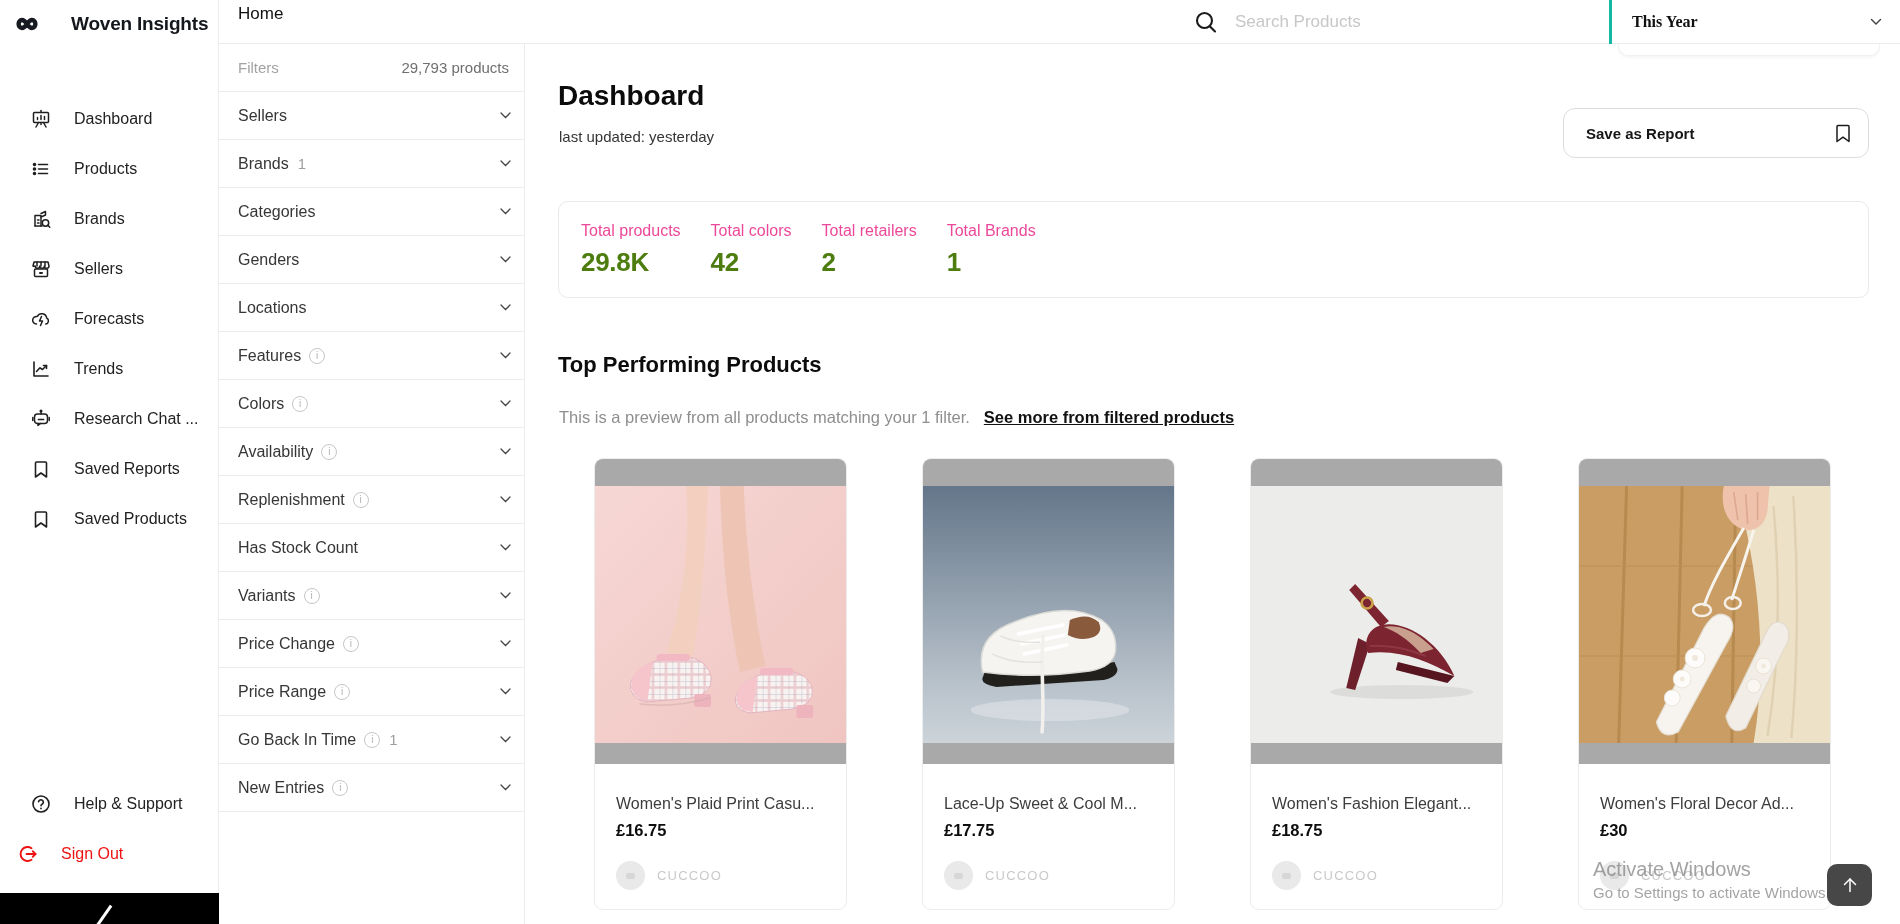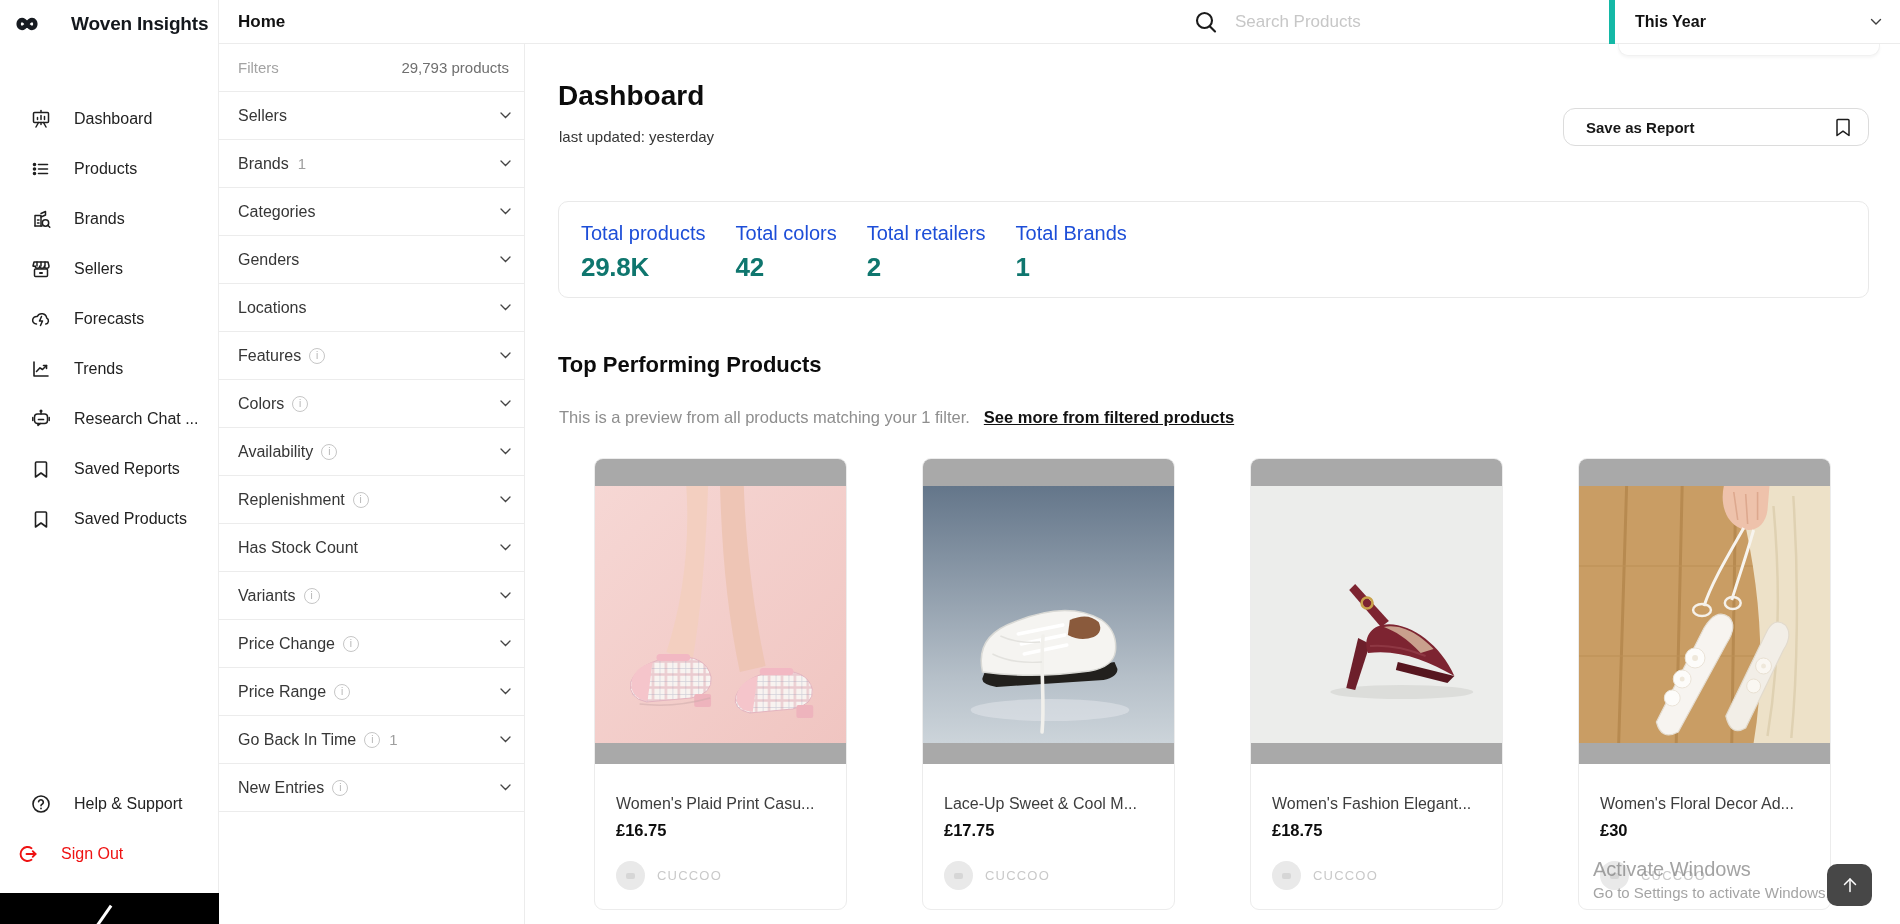--- a/index.html
+++ b/index.html
@@ -18,49 +18,49 @@
   .nav { position:absolute; top:94px; left:0; right:0; }
   .nav-item { height:50px; display:flex; align-items:center; padding-left:29px; gap:21px; font-size:16px; color:#222; cursor:pointer; }
   .nav-item .ic { width:24px; display:flex; justify-content:center; }
   .sidebar-footer { position:absolute; top:779px; left:0; right:4px; }
   .signout { color:#ee1212;padding-left:16px; }
   .chat-widget { position:absolute; left:0; top:893px; width:219px; height:31px; background:#000; overflow:hidden; }
   .chat-widget .slash { position:absolute; left:101px; top:10px; width:3px; height:30px; background:#fff; transform:rotate(35deg); }
 
   
   .topbar { position:absolute; left:219px; top:0; width:1681px; height:44px; background:#fff; border-bottom:1px solid #ececec; z-index:4; }
-  .home { position:absolute; left:19px; top:12px; font-size:17px; font-weight:700; color:#111; }
+  .home { position:absolute; left:19px; top:4px; font-size:17px; font-weight:400; color:#111; }
   .search-icon { position:absolute; left:974px; top:9px; }
   .search-input { position:absolute; left:1016px; top:7px; width:360px; height:30px; border:none; outline:none; font-size:17px; font-family:"Liberation Sans",sans-serif; color:#333; }
   .search-input::placeholder { color:#c7c7c7; }
-  .period { position:absolute; left:1390px; top:0; width:291px; height:44px; border-left:6px solid #14b8a6; display:flex; align-items:center; padding:0 18px 0 20px; font-size:16px; font-weight:700; color:#111; cursor:pointer; }
+  .period { position:absolute; left:1390px; top:0; width:291px; height:44px; border-left:3px solid #14b8a6; display:flex; align-items:center; padding:0 18px 0 20px; font-size:16px; font-weight:700; color:#111; cursor:pointer;font-family:Liberation Serif, serif; }
   .period .chev { margin-left:auto; }
   .period-shadow { position:absolute; left:1399px; top:44px; width:262px; height:12px; background:#fff; border:1px solid #f1f1f1; border-top:none; border-radius:0 0 10px 10px; box-shadow:0 2px 3px rgba(0,0,0,0.04); }
 
   
   .filters { position:absolute; left:219px; top:44px; width:306px; height:880px; background:#fff; border-right:1px solid #ececec; z-index:3; }
   .filters-header { height:48px; border-bottom:1px solid #ececec; display:flex; align-items:center; justify-content:space-between; padding:0 15px 0 19px; }
   .filters-title { font-size:15px; color:#a3a3a3; }
   .filters-count { font-size:15px; color:#6f6f6f; }
   .filter-row { height:48px; border-bottom:1px solid #ececec; display:flex; align-items:center; padding:0 13px 0 19px; font-size:16px; color:#363636; cursor:pointer; }
   .filter-row .info { width:16px; height:16px; border:1px solid #c6c6c6; border-radius:50%; color:#b3b3b3; font-size:10px; display:flex; align-items:center; justify-content:center; margin-left:8px; flex:none; }
   .filter-row .badge { margin-left:9px; color:#9e9e9e; font-size:15px; }
   .filter-row .chev { margin-left:auto; }
 
   
   .main { position:absolute; left:526px; top:44px; width:1374px; height:880px; background:#fff; }
   .page-title { position:absolute; left:32px; top:36px; font-size:28px; font-weight:700; color:#0c0c0c; }
   .last-updated { position:absolute; left:33px; top:84px; font-size:15px; color:#353535; }
-  .save-report { position:absolute; left:1037px; top:64px; width:306px; height:38px; border:1px solid #dcdcdc; border-radius:12px; background:#fff; display:flex; align-items:center; padding:0 17px 0 22px; font-size:15px; font-weight:600; color:#161616; cursor:pointer; }
+  .save-report { position:absolute; left:1037px; top:64px; width:306px; height:50px; border:1px solid #dcdcdc; border-radius:12px; background:#fff; display:flex; align-items:center; padding:0 17px 0 22px; font-size:15px; font-weight:600; color:#161616; cursor:pointer; }
   .save-report .bm { margin-left:auto; }
 
   .stats-card { position:absolute; left:32px; top:157px; width:1311px; height:97px; border:1px solid #e9e9e9; border-radius:10px; display:flex; align-items:flex-start; padding:20px 0 0 22px; gap:30px; }
   .stat { display:flex; flex-direction:column; gap:7px; }
-  .stat-label { font-size:20px; color:#1d4ed8; }
-  .stat-value { font-size:26px; font-weight:700; color:#0f766e; letter-spacing:-0.3px; }
+  .stat-label { font-size:16px; color:#ec4899; }
+  .stat-value { font-size:26px; font-weight:700; color:#4d7c0f; letter-spacing:-0.3px; }
 
   .section-title { position:absolute; left:32px; top:308px; font-size:22px; font-weight:700; color:#0c0c0c; }
   .preview-line { position:absolute; left:33px; top:364px; font-size:16.5px; color:#8e8e8e; }
   .preview-link { color:#111; font-weight:700; text-decoration:underline; margin-left:14px; cursor:pointer; }
 
   .cards { position:absolute; left:68px; top:414px; width:1239px; display:flex; gap:75px; }
   .card { width:253px; height:452px; border:1px solid #ececec; border-radius:9px; background:#fff; overflow:hidden; cursor:pointer; }
   .img-wrap { height:305px; display:flex; flex-direction:column; }
   .letterbox { background:#a9a9a9; flex:none; }
   .lb-top { height:27px; } .lb-bot { height:21px; }

